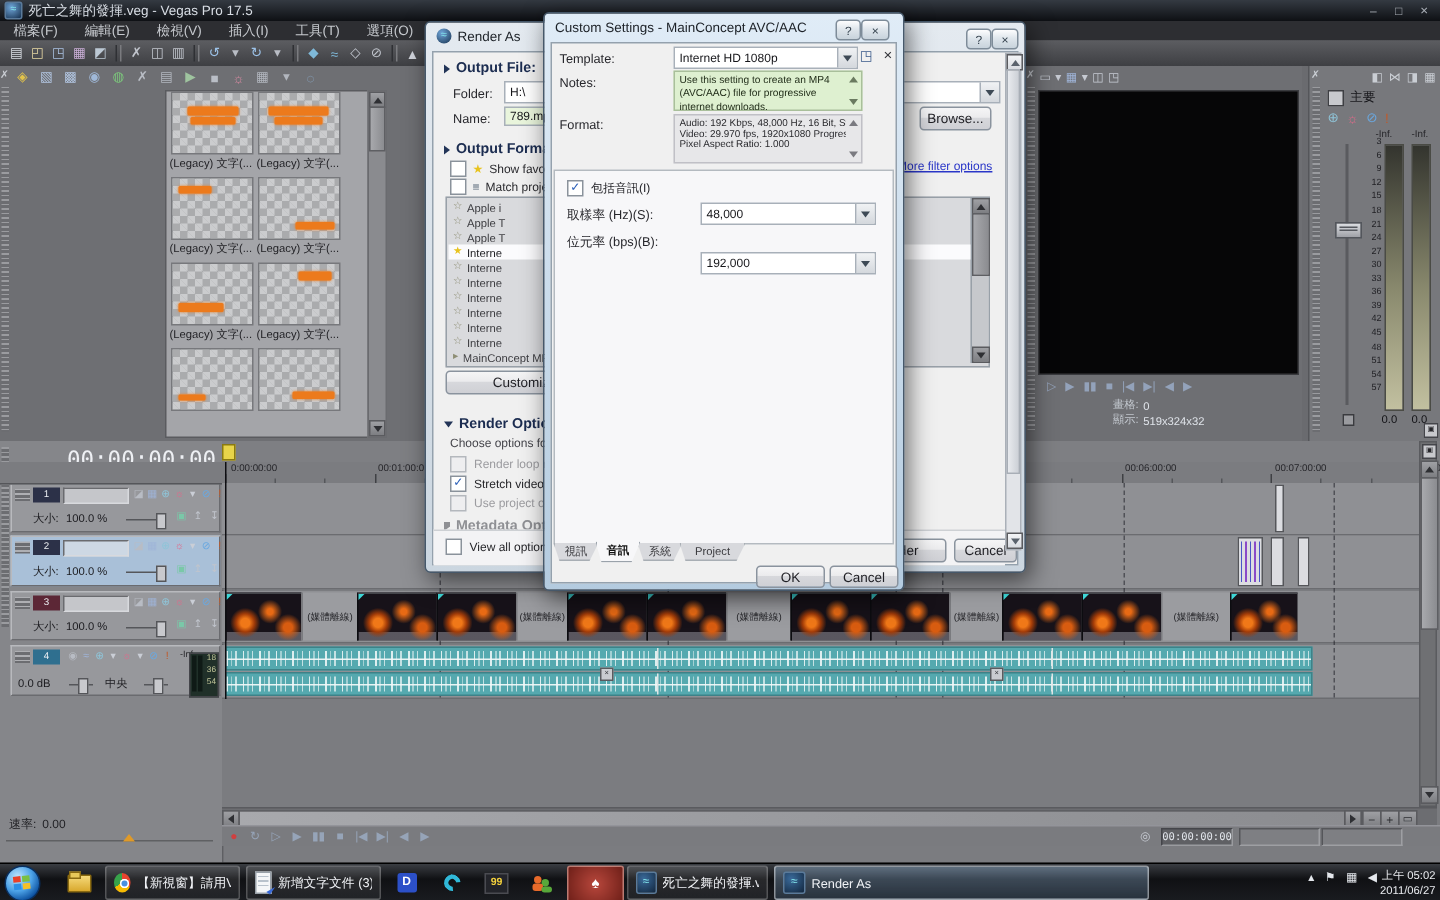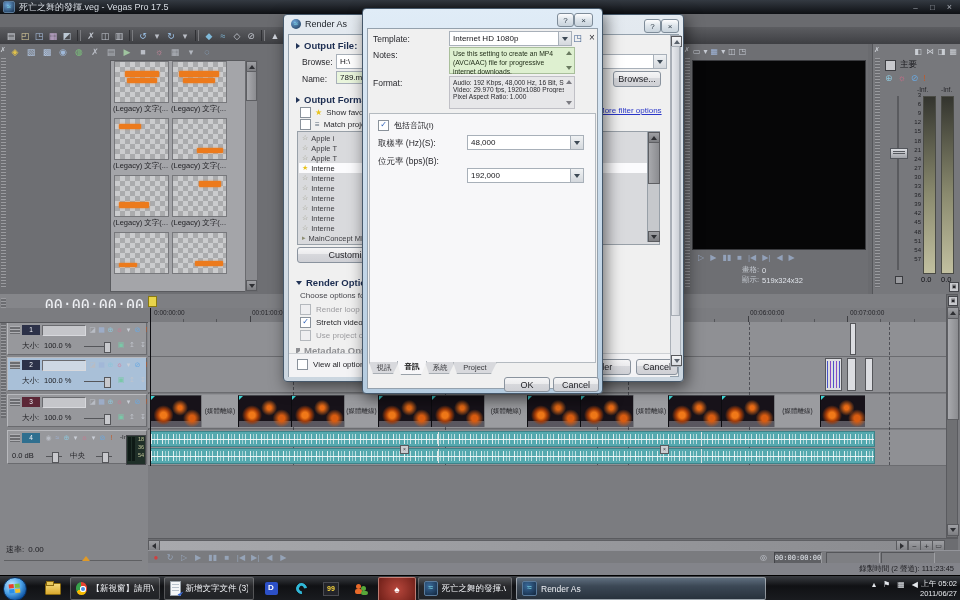--- a/index.html
+++ b/index.html
@@ -50,20 +50,29 @@
   <div class="ab" id="titlebar" style="left:0;top:0;width:960px;height:14px;background:linear-gradient(#343a42,#0e1014);display:flex;align-items:center;">
     <div style="width:10px;height:10px;margin:0 4px 0 3px;border-radius:2px;background:radial-gradient(circle at 35% 30%,#6fa5d8,#16304e);border:1px solid #5a7a9a;color:#7fe0e8;font-size:7px;line-height:9px;text-align:center;">≈</div>
     <div style="font-size:9px;color:#d8dde4;">死亡之舞的發揮.veg - Vegas Pro 17.5</div>
     <div style="margin-left:auto;display:flex;gap:2px;margin-right:3px;">
       <div class="ticon" style="width:15px;height:10px;color:#a8adb5;font-size:8px;">–</div>
       <div class="ticon" style="width:15px;height:10px;color:#a8adb5;font-size:8px;">□</div>
       <div class="ticon" style="width:15px;height:10px;color:#a8adb5;font-size:9px;">×</div>
     </div>
   </div>
 
+  <div class="ab" id="menubar" style="left:0;top:14px;width:960px;height:13px;background:#2d2e32;display:flex;align-items:center;">
+      <div style="padding: 0px 9px; font-size: 9px; color: rgb(198, 201, 206); height: 13px; display: flex; align-items: center;">檔案(F)</div>
+      <div style="padding: 0px 9px; font-size: 9px; color: rgb(198, 201, 206); height: 13px; display: flex; align-items: center;">編輯(E)</div>
+      <div style="padding: 0px 9px; font-size: 9px; color: rgb(198, 201, 206); height: 13px; display: flex; align-items: center;">檢視(V)</div>
+      <div style="padding: 0px 9px; font-size: 9px; color: rgb(198, 201, 206); height: 13px; display: flex; align-items: center;">插入(I)</div>
+      <div style="padding: 0px 9px; font-size: 9px; color: rgb(198, 201, 206); height: 13px; display: flex; align-items: center;">工具(T)</div>
+      <div style="padding: 0px 9px; font-size: 9px; color: rgb(198, 201, 206); height: 13px; display: flex; align-items: center;">選項(O)</div>
+      <div style="padding: 0px 9px; font-size: 9px; color: rgb(198, 201, 206); height: 13px; display: flex; align-items: center;">說明(H)</div>
+    </div>
 
   <div class="ab" id="toolbar" style="left:0;top:27px;width:960px;height:17px;background:linear-gradient(#5c5d61,#3e3f43);display:flex;align-items:center;padding-left:4px;box-sizing:border-box;">
       <div style="width: 14px; height: 14px; display: flex; align-items: center; justify-content: center; font-size: 9px; color: rgb(217, 221, 227);">▤</div>
       <div style="width: 14px; height: 14px; display: flex; align-items: center; justify-content: center; font-size: 9px; color: rgb(229, 214, 162);">◰</div>
       <div style="width: 14px; height: 14px; display: flex; align-items: center; justify-content: center; font-size: 9px; color: rgb(170, 193, 224);">◳</div>
       <div style="width: 14px; height: 14px; display: flex; align-items: center; justify-content: center; font-size: 9px; color: rgb(201, 174, 214);">▦</div>
       <div style="width: 14px; height: 14px; display: flex; align-items: center; justify-content: center; font-size: 9px; color: rgb(188, 200, 212);">◩</div>
       <div style="width: 2px; height: 11px; margin: 0px 3px; border-left: 1px solid rgb(47, 48, 52); border-right: 1px solid rgb(122, 123, 127);"></div>
       <div style="width: 14px; height: 14px; display: flex; align-items: center; justify-content: center; font-size: 9px; color: rgb(194, 198, 206);">✗</div>
       <div style="width: 14px; height: 14px; display: flex; align-items: center; justify-content: center; font-size: 9px; color: rgb(194, 198, 206);">◫</div>
@@ -477,39 +486,36 @@
           <div style="font-size: 8px; color: rgb(150, 164, 184); min-width: 8px; text-align: center;">▶</div>
         </div>
       <span class="ab" style="left:612px;top:2px;font-size:8px;color:#c8ccd4;">◎</span>
       <div class="ab fx" style="left:626px;top:1px;width:46px;height:10px;background:#5f6064;border:1px solid;border-color:#44454a #9a9b9f #9a9b9f #44454a;justify-content:center;">
         <span style="font-size:7px;color:#e2e6ec;font-family:'DejaVu Sans Mono',monospace;">00:00:00:00</span>
       </div>
       <div class="ab ins" style="left:678px;top:1px;width:52px;height:10px;"></div>
       <div class="ab ins" style="left:733px;top:1px;width:52px;height:10px;"></div>
     </div>
 
-    <div class="ab" style="left:148px;top:269px;width:812px;height:12px;background:#83848a;">
-      <span class="ab" style="right:6px;top:1px;font-size:7.5px;color:#1c1c20;">錄製時間 (2 聲道): 111:23:45</span>
-    </div>
   </div>
 
   <div class="ab aero aero-inactive" id="dlg-render" style="left:283px;top:14px;width:399px;height:366px;z-index:30;">
     <div class="dtitle">
       <div style="width:10px;height:10px;border-radius:5px;background:radial-gradient(circle at 35% 30%,#6fa5d8,#16304e);color:#7fe0e8;font-size:7px;line-height:9px;text-align:center;">≈</div>
       <span>Render As</span>
     </div>
     <div class="capbtn" style="left:360px;width:15px;">?</div>
     <div class="capbtn" style="left:377px;width:16px;">×</div>
     <div class="dbody" style="left:4px;top:19px;right:4px;bottom:4px;"></div>
 
     <div class="ab fx" style="left:12px;top:25px;gap:4px;z-index:2;">
         <i class="hdr-tri-r"></i>
       <span class="hdrtxt">Output File:</span>
       </div>
-    <span class="ab lbl85" style="left:18px;top:42px;z-index:2;">Browse:</span>
+    <span class="ab lbl85" style="left:18px;top:42px;z-index:2;">Folder:</span>
     <div class="ab combo" style="left:52px;top:39px;width:326px;height:13px;z-index:2;">
       <span>H:\</span>
       <div class="arr">
           <i></i>
         </div>
     </div>
     <span class="ab lbl85" style="left:18px;top:59px;z-index:2;">Name:</span>
     <div class="ab fx" style="left:52px;top:56px;width:225px;height:13px;background:#e9f5dc;border:1px solid #a8b0b9;padding-left:3px;font-size:8px;color:#16161a;z-index:2;box-sizing:border-box;">
       <span>789.mp4</span>
     </div>
@@ -623,20 +629,23 @@
           <i class="tri-u" style="border-bottom-color:#5a626c;"></i>
         </div>
       <div class="ab" style="left:0;top:10px;width:9px;height:270px;background:linear-gradient(90deg,#e8eaee,#ccd0d6);border:1px solid #a8aeb6;box-sizing:border-box;"></div>
       <div class="sb-btn ab" style="left:0;bottom:0;width:9px;height:9px;background:linear-gradient(#f4f5f7,#d8dbe0);">
           <i class="tri-d" style="border-top-color:#5a626c;"></i>
         </div>
     </div>
   </div>
 
   <div class="ab aero aero-active" id="dlg-custom" style="left:362px;top:8px;width:239px;height:384px;z-index:40;">
+    <div class="dtitle">
+      <span>Custom Settings - MainConcept AVC/AAC</span>
+    </div>
     <div class="capbtn" style="left:194px;width:15px;">?</div>
     <div class="capbtn" style="left:211px;width:17px;">×</div>
     <div class="dbody" style="left:4px;top:19px;right:4px;bottom:4px;"></div>
 
     <span class="ab lbl85" style="left:10px;top:25px;z-index:2;">Template:</span>
     <div class="ab combo" style="left:86px;top:22px;width:118px;height:13px;z-index:2;">
       <span>Internet HD 1080p</span>
       <div class="arr">
           <i></i>
         </div>

